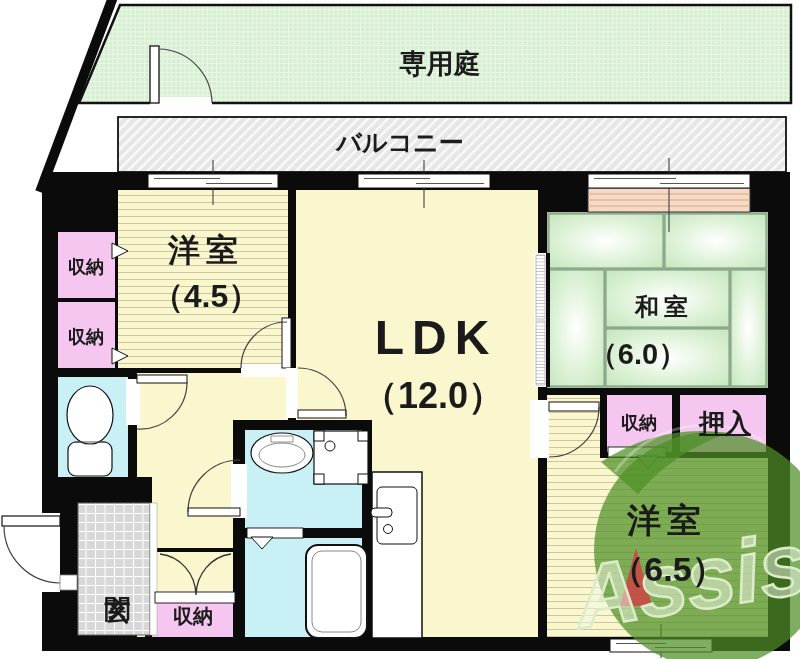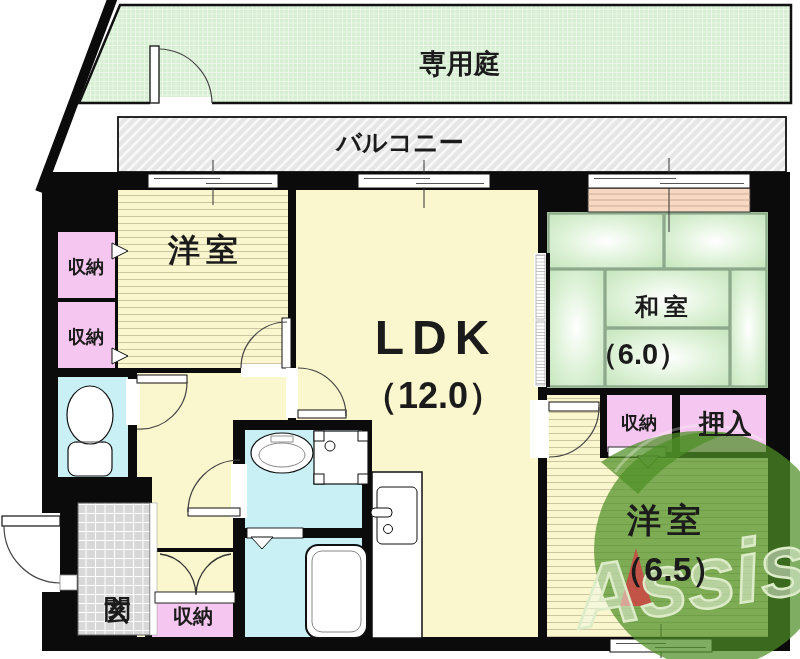--- a/index.html
+++ b/index.html
@@ -199,24 +199,25 @@
 
   <g>
     <circle cx="712" cy="550" r="118" fill="#4e8f26" opacity="0.72"></circle>
     <path d="M601,462 Q660,423 728,433 Q672,453 638,494 Z" fill="#4e8f26" opacity="0.72"></path>
     <path d="M615,472 A112,112 0 0 1 762,440" fill="none" stroke="#ffffff" opacity="0.3" stroke-width="3"></path>
     <path d="M636,548 L652,606 L620,606 Z" fill="#cc4444" opacity="0.85"></path>
     <text x="572" y="612" font-size="88" font-style="italic" font-weight="bold" font-family="Liberation Sans, sans-serif" transform="rotate(-9 680 570)" fill="rgba(240,248,232,0.5)" stroke="#dcebc8" stroke-width="2.5">Assist</text>
   </g>
 </svg>
 
-<div class="lbl" style="left:440px;top:64px;font-size:27px;margin-left:20px;">専用庭</div>
+<div class="lbl" style="left:440px;top:64px;font-size:27px;">専用庭</div>
 <div class="lbl" style="left:400px;top:142px;font-size:25px;">バルコニー</div>
 
 <div class="lbl" style="left:206px;top:250px;font-size:32px;letter-spacing:6px;">洋室</div>
+<div class="lbl" style="left:206px;top:296px;font-size:32px;">（4.5）</div>
 
 <div class="lbl" style="left:436px;top:338px;font-size:48px;letter-spacing:8px;">LDK</div>
 <div class="lbl" style="left:433px;top:396px;font-size:36px;">（12.0）</div>
 
 <div class="lbl" style="left:664px;top:307px;font-size:24px;letter-spacing:5px;">和室</div>
 <div class="lbl" style="left:638px;top:354px;font-size:29px;">（6.0）</div>
 
 <div class="lbl" style="left:667px;top:520px;font-size:34px;letter-spacing:6px;">洋室</div>
 <div class="lbl" style="left:668px;top:569px;font-size:34px;">（6.5）</div>
 

